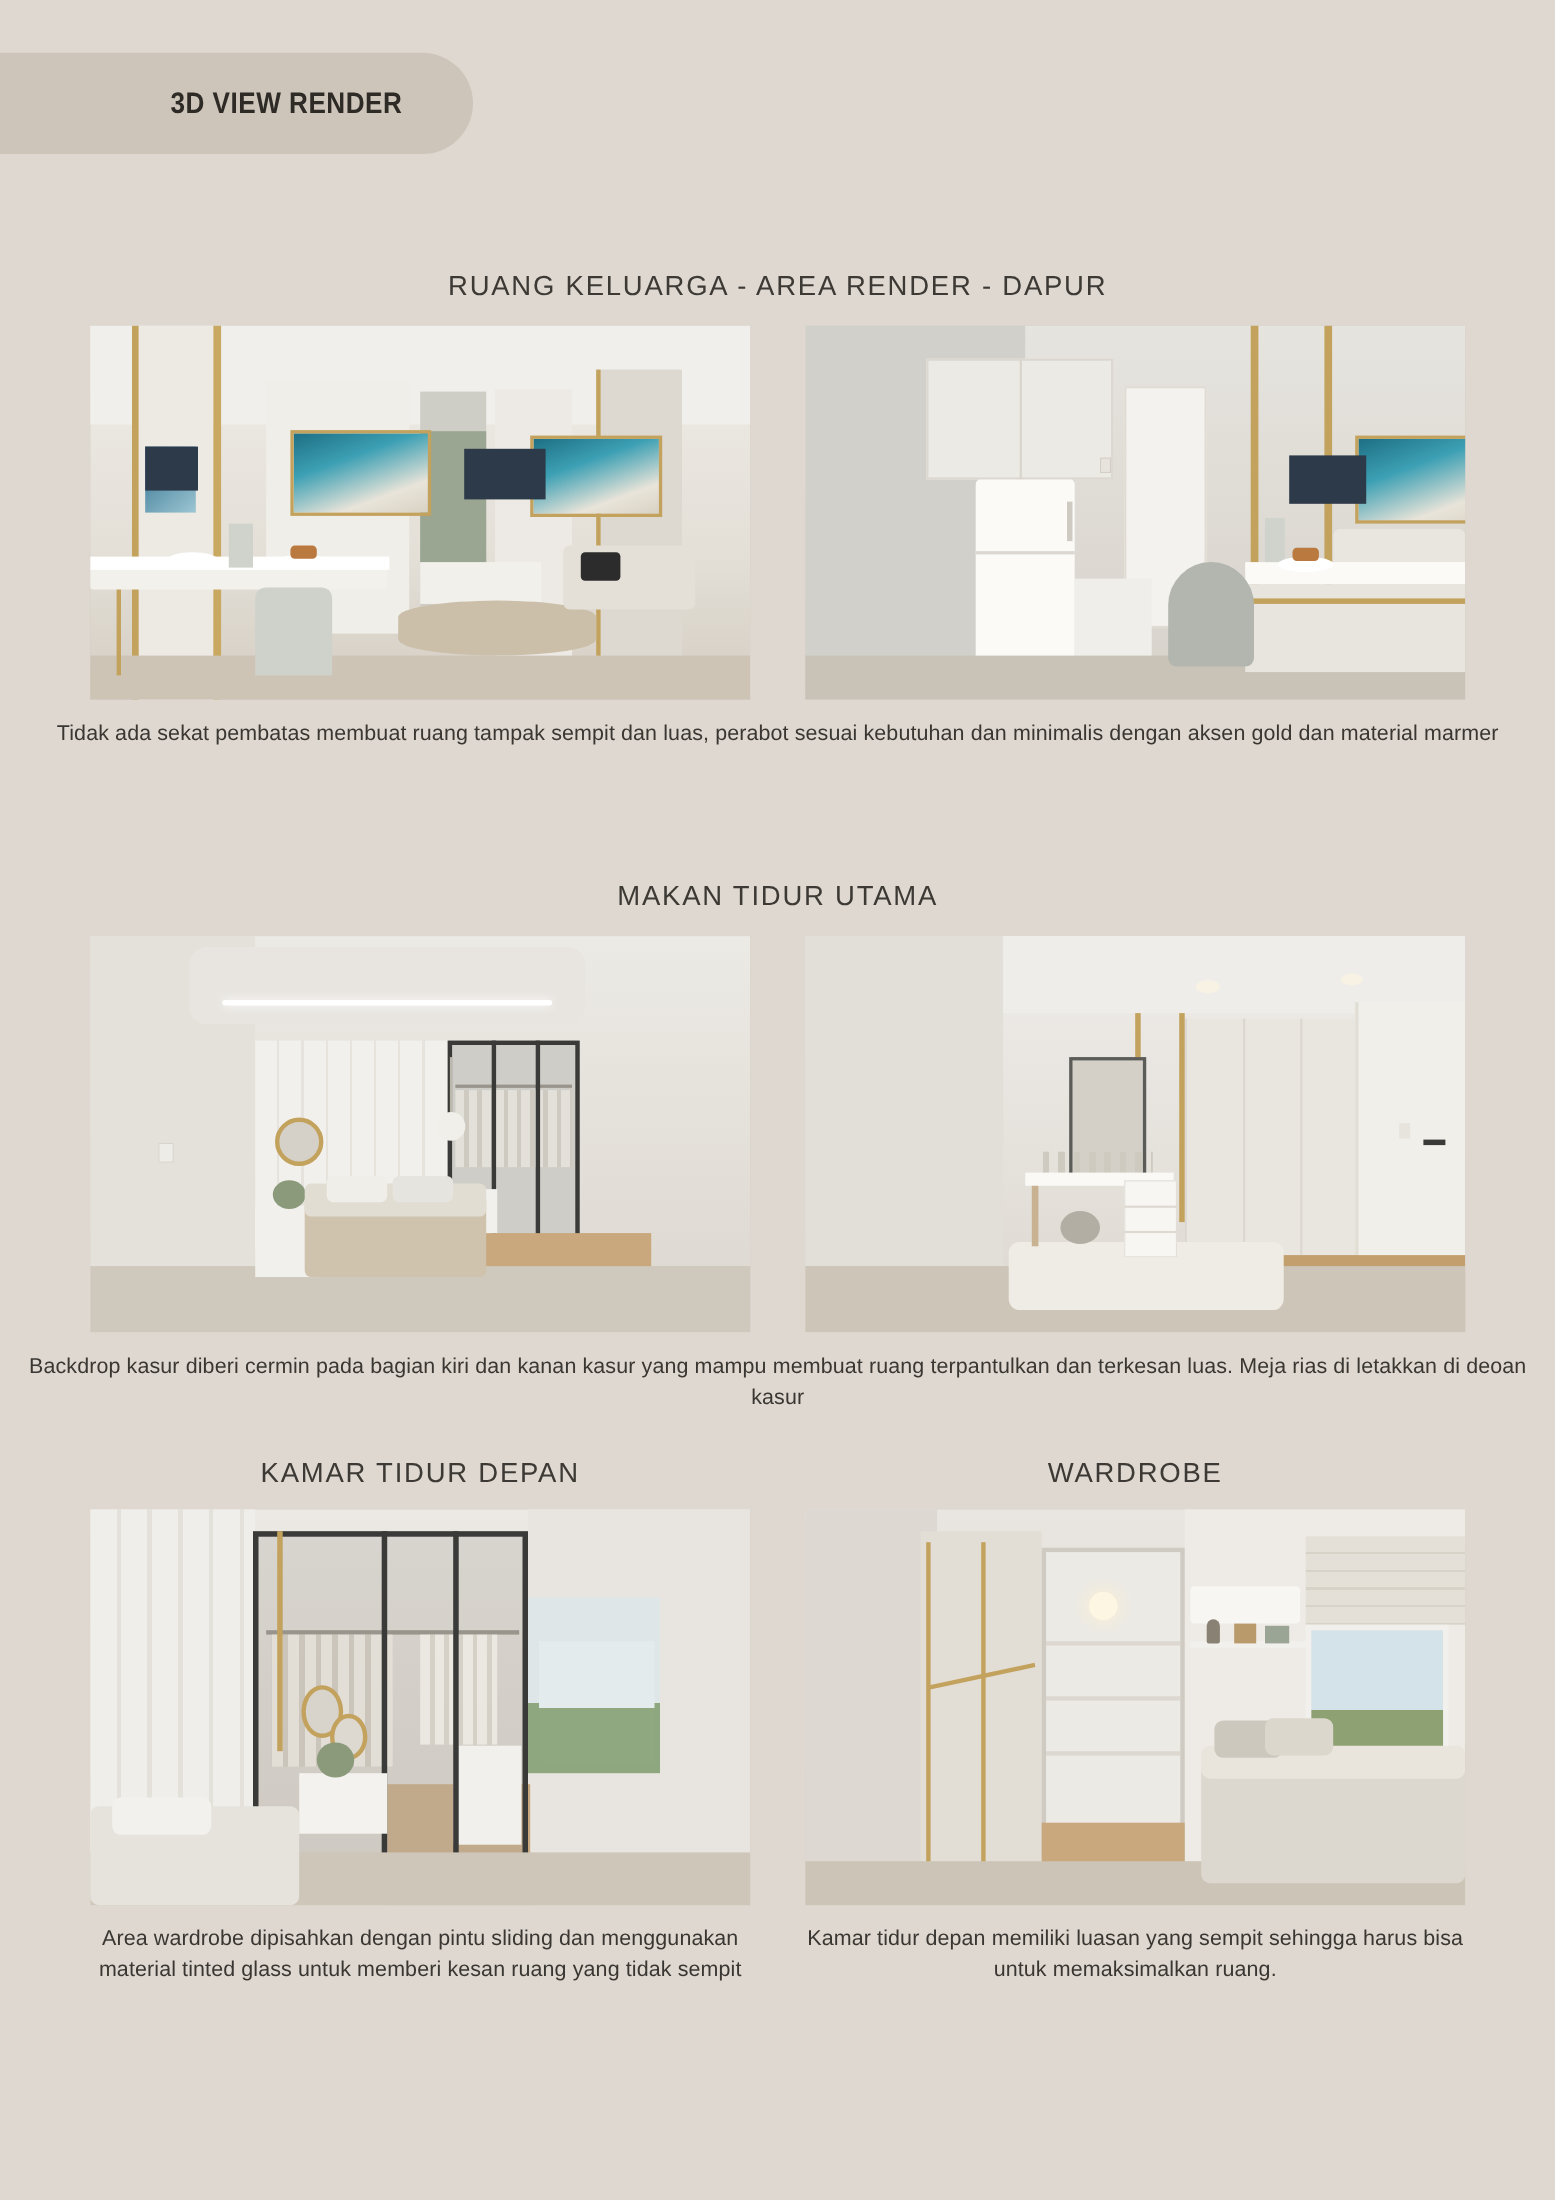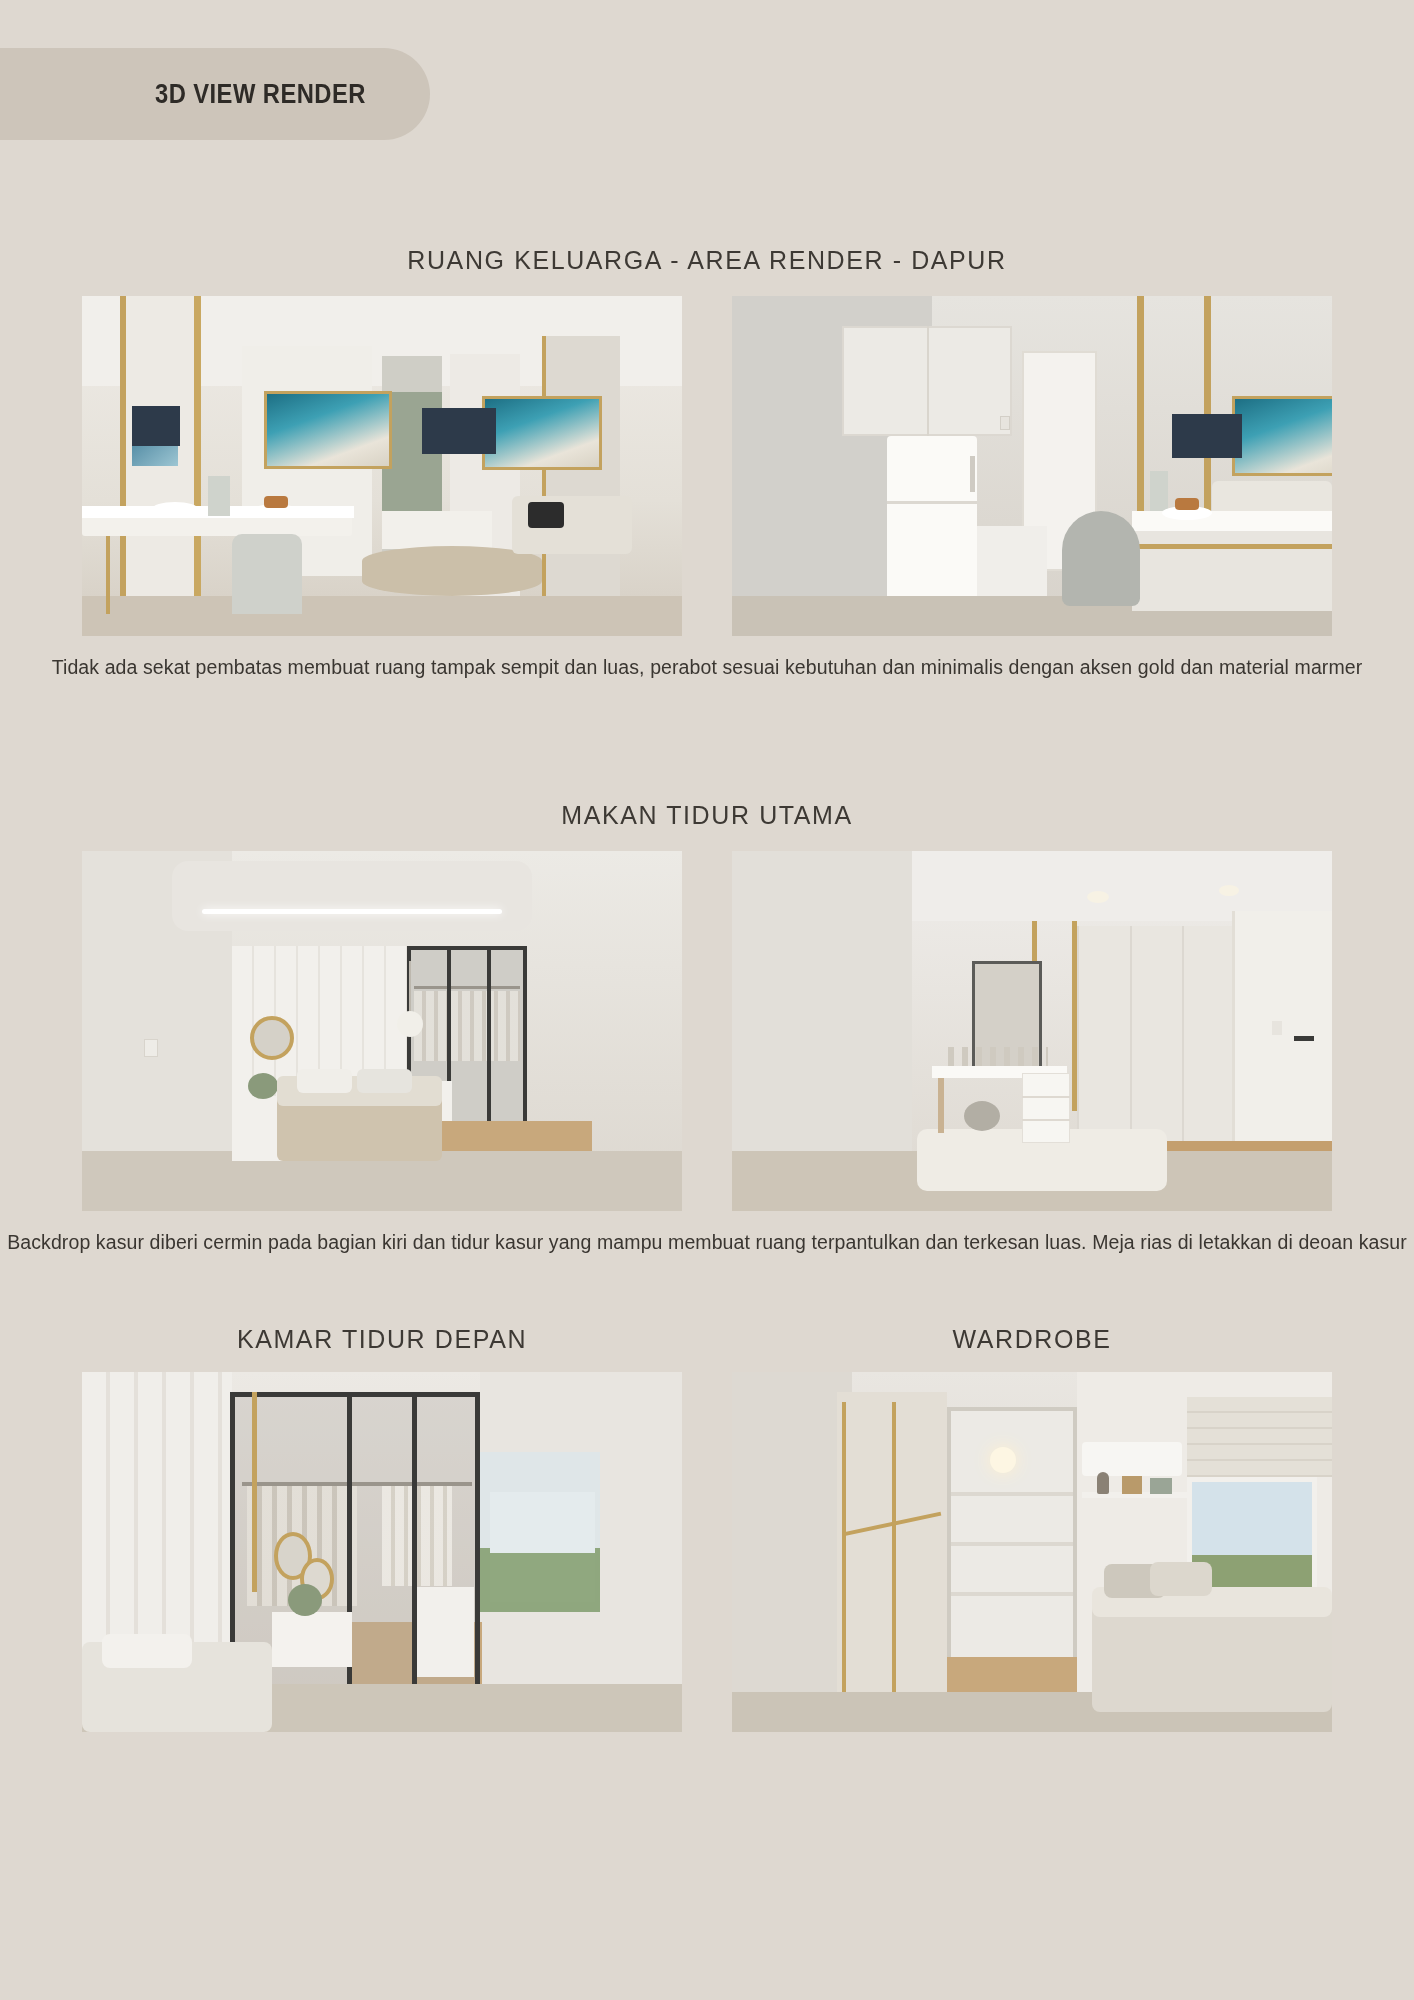--- a/index.html
+++ b/index.html
@@ -389,21 +389,21 @@
         <div class="items"></div>
         <div class="desk"></div>
           <div class="deskleg"></div>
         <div class="drawers"></div>
           <div class="dr1"></div>
           <div class="dr2"></div>
         <div class="stool"></div>
       </div>
     </div>
 
-    <p class="caption">Backdrop kasur diberi cermin pada bagian kiri dan tidur kasur yang mampu membuat ruang terpantulkan dan terkesan luas. Meja rias di letakkan di deoan kasur</p>
+    <p class="caption">Backdrop kasur diberi cermin pada bagian kiri dan kanan kasur yang mampu membuat ruang terpantulkan dan terkesan luas. Meja rias di letakkan di deoan kasur</p>
   </section>
 
   <section class="section" style="top:1325px;">
     <div class="titles-row">
       <h2 class="section-title">KAMAR TIDUR DEPAN</h2>
       <h2 class="section-title">WARDROBE</h2>
     </div>
 
     <div class="pair">
 
@@ -453,15 +453,19 @@
         <div class="blind"></div>
           <div class="window"></div>
         <div class="fl"></div>
         <div class="bed"></div>
           <div class="bedtop"></div>
         <div class="pil1"></div>
           <div class="pil2"></div>
       </div>
     </div>
 
+    <div class="captions-row">
+      <p class="caption">Area wardrobe dipisahkan dengan pintu sliding  dan menggunakan material tinted glass untuk memberi kesan ruang yang tidak sempit</p>
+      <p class="caption">Kamar tidur depan memiliki luasan yang sempit sehingga harus bisa untuk memaksimalkan ruang.</p>
+    </div>
   </section>
 
 </div>
 
 </body></html>

